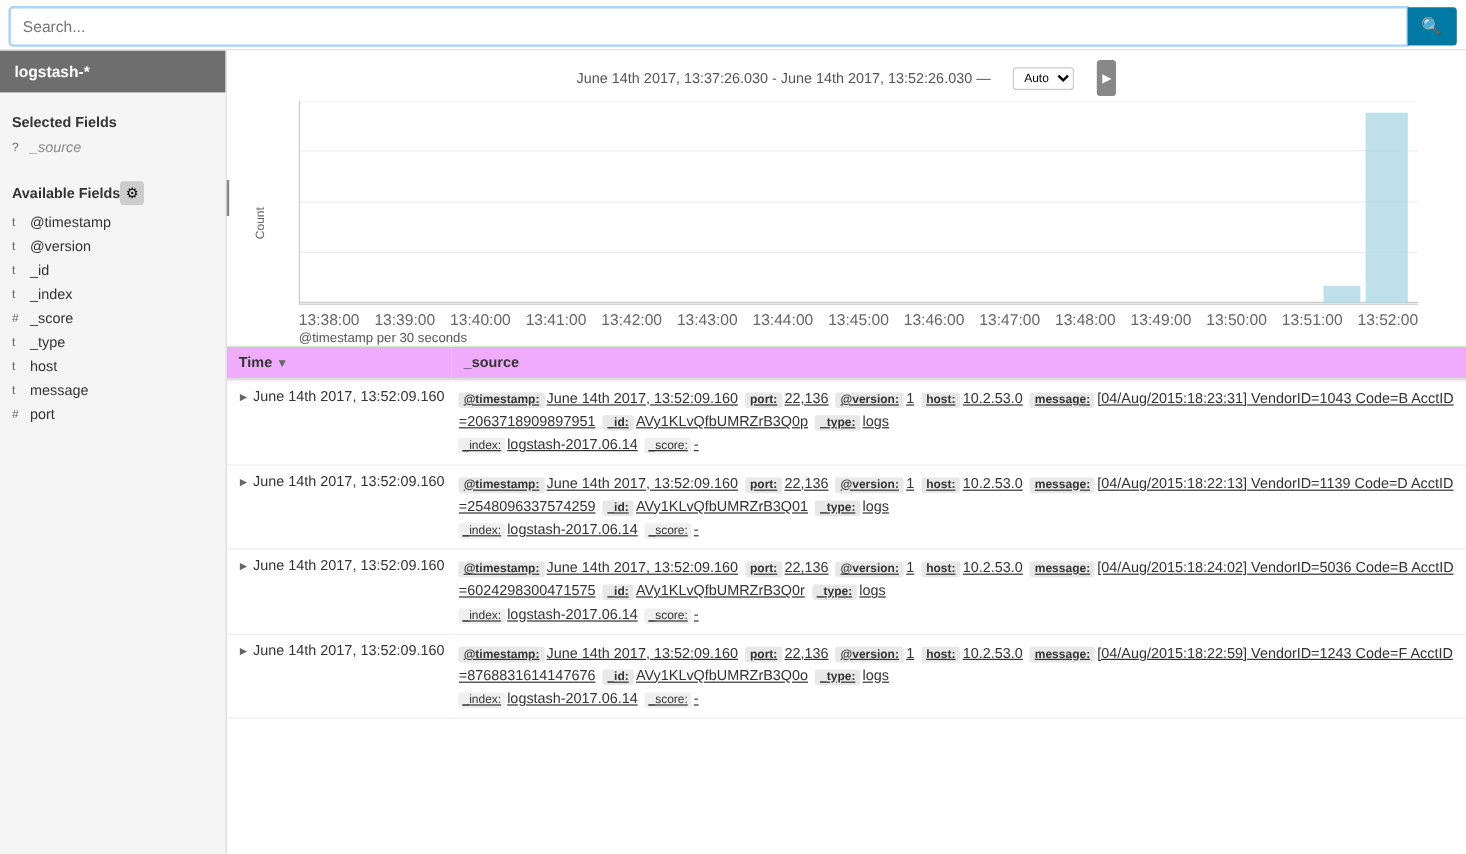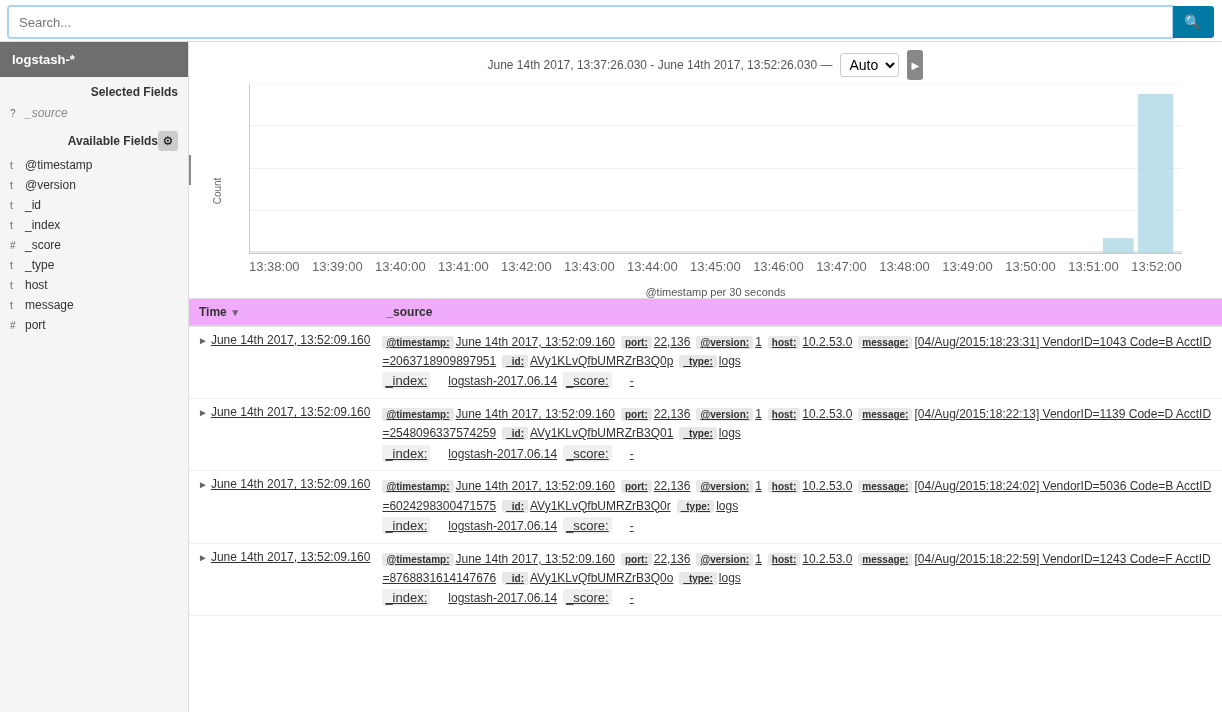--- a/index.html
+++ b/index.html
@@ -51,27 +51,27 @@
       flex-shrink: 0;
     }
     .sidebar-title {
       background: #6e6e6e;
       color: #fff;
       padding: 10px 12px;
       font-size: 13px;
       font-weight: bold;
     }
     .section-header {
-      padding: 8px 10px 4px;
+      padding: 18px 10px 4px;
       font-size: 12px;
       font-weight: bold;
       color: #333;
       display: flex;
       align-items: center;
-      justify-content: flex-end;
+      justify-content: flex-start;
     }
     .section-gear {
       background: #ccc;
       border: none;
       border-radius: 3px;
       width: 20px;
       height: 20px;
       cursor: pointer;
       display: flex;
       align-items: center;
@@ -115,25 +115,25 @@
       flex-shrink: 0;
     }
     .chart-header {
       text-align: center;
       font-size: 12px;
       color: #555;
       padding: 0 16px 4px;
       display: flex;
       align-items: center;
       justify-content: center;
-      gap: 8px;
+      gap: 19px;
     }
     .auto-select {
       padding: 2px 4px;
-      font-size: 14px;
+      font-size: 10px;
       border: 1px solid #ccc;
       border-radius: 3px;
       background: #fff;
     }
     .chart-y-axis {
       position: absolute;
       left: -50px;
       top: 0;
       bottom: 30px;
       width: 50px;
@@ -161,24 +161,24 @@
       border-bottom: 1px solid #ccc;
     }
     .chart-x-labels {
       display: flex;
       justify-content: space-between;
       font-size: 13px;
       color: #666;
       margin-top: 2px;
     }
     .chart-x-title {
-      text-align: center;
+      text-align: left;
       font-size: 11px;
       color: #555;
-      margin-top: 12px;
+      margin-top: 2px;
     }
     .chart-collapse-btn {
       position: absolute;
       left: -14px;
       top: 50%;
       transform: translateY(-50%);
       background: #888;
       color: #fff;
       border: none;
       width: 16px;
@@ -234,21 +234,20 @@
       border: none;
       cursor: pointer;
       color: #666;
       font-size: 10px;
       padding: 0 3px;
     }
     .time-cell {
       color: #333;
       white-space: nowrap;
       width: 160px;
-      text-decoration: underline;
     }
     .source-cell {
       font-size: 11px;
       line-height: 1.6;
       word-break: break-all;
       text-decoration: underline;
     }
     .field-key {
       background: #e8e8e8;
       padding: 1px 4px;
@@ -259,22 +258,22 @@
       margin-right: 2px;
     }
     .field-val {
       color: #333;
       margin-right: 6px;
     }
     .field-val-highlight {
       background: #f0f0f0;
       padding: 1px 3px;
       border-radius: 2px;
-      font-size: 13px;
-      margin-right: 18px;
+      font-size: 10px;
+      margin-right: 2px;
     }
     .sort-arrow {
       color: #666;
       font-size: 10px;
     }
   </style>
 </head>
 <body>
 
 <div class="search-bar">

